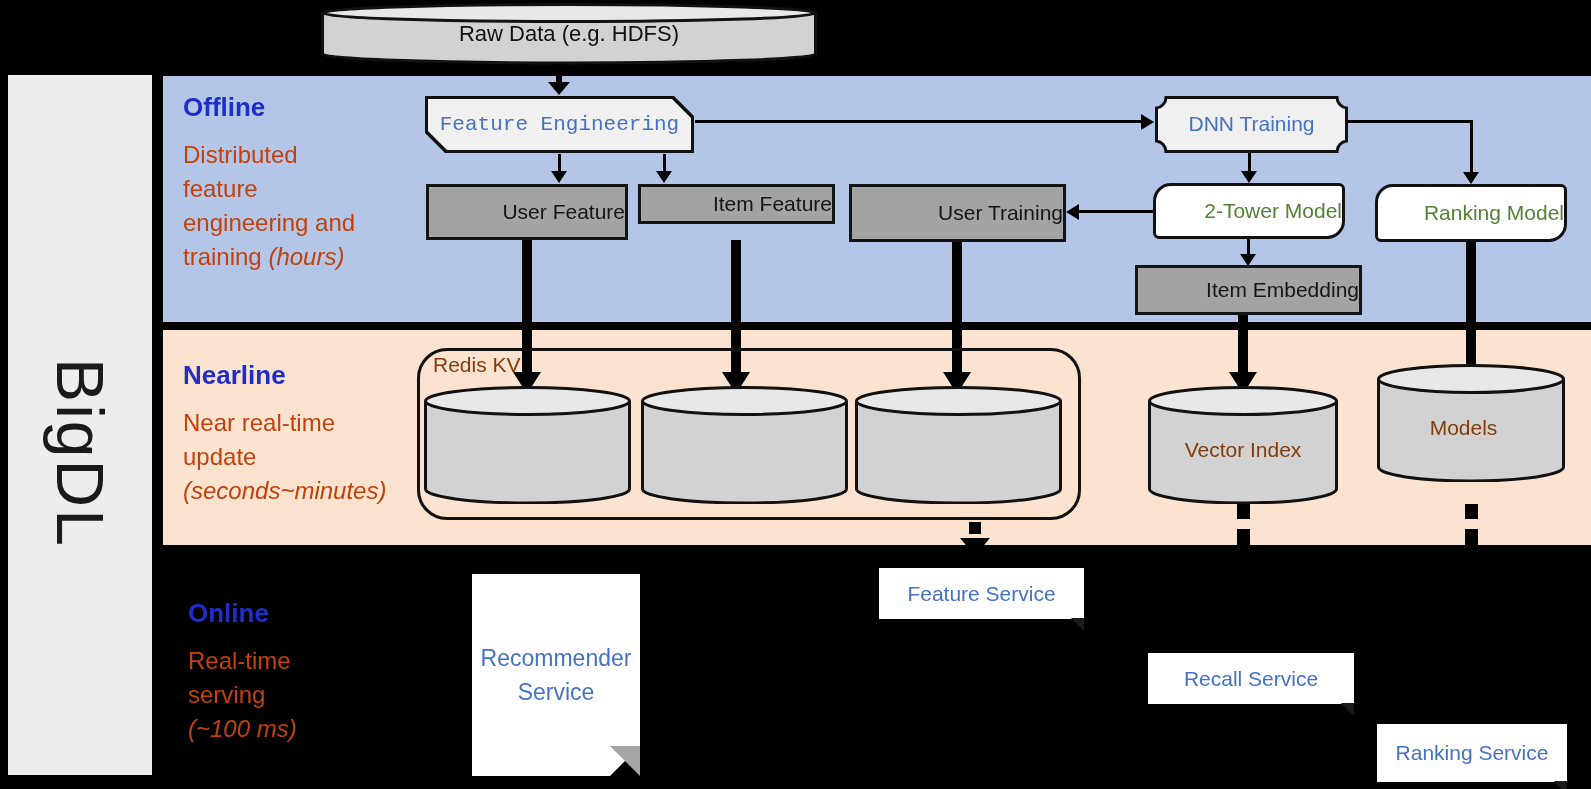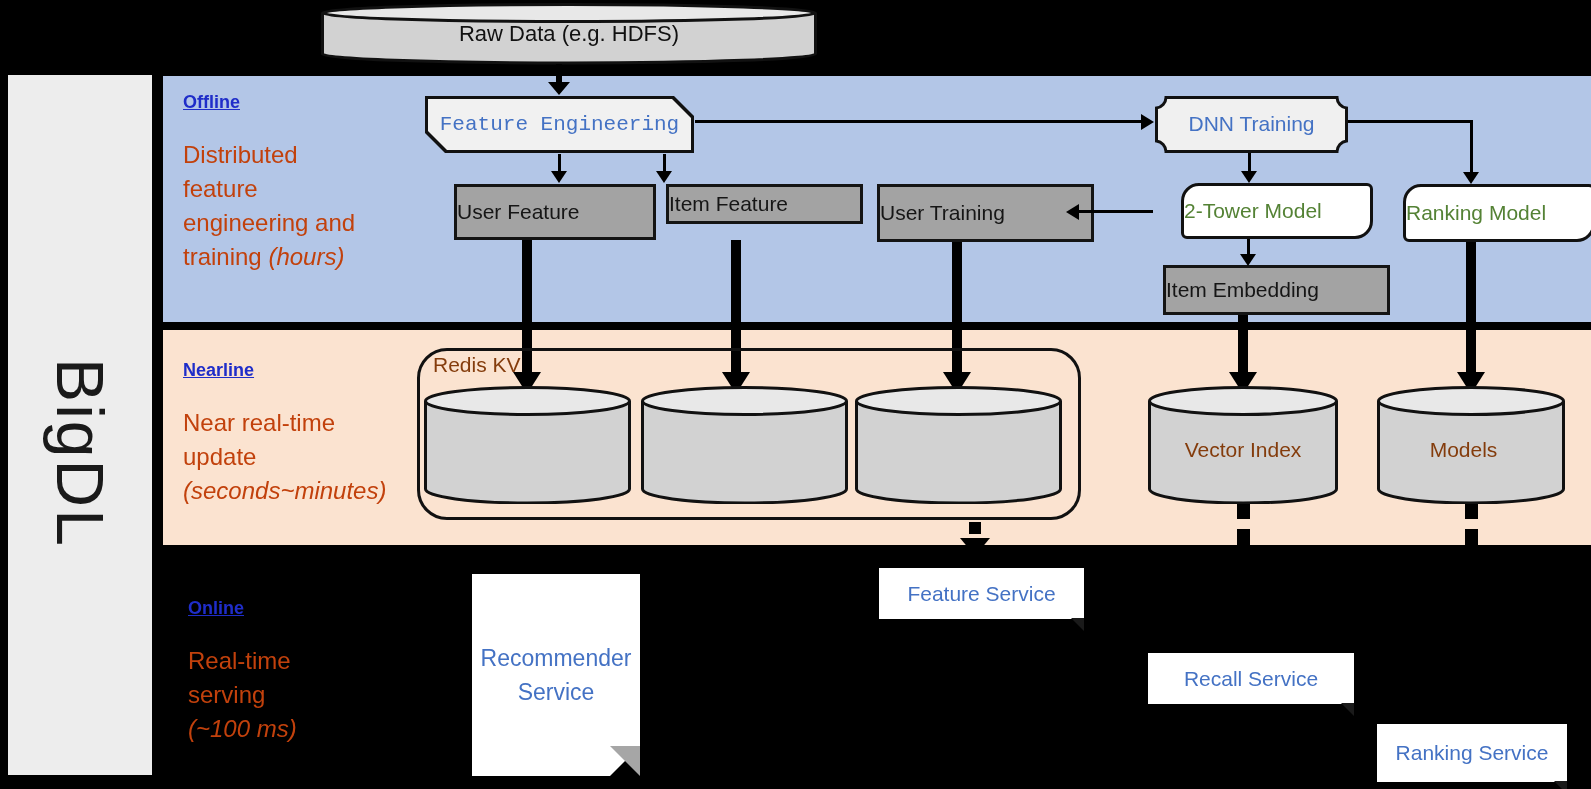--- a/index.html
+++ b/index.html
@@ -12,25 +12,25 @@
   .side-rail{position:absolute;left:8px;top:75px;width:144px;height:700px;background:#ededed;}
   .brand{
     position:absolute;left:50%;top:54%;transform:translate(-50%,-50%) rotate(90deg);
     font-size:66px;color:#1a1a1a;letter-spacing:2px;white-space:nowrap;
   }
   
   .band{position:absolute;left:163px;width:1428px;}
   .band-offline{top:76px;height:246px;background:#b3c6e7;}
   .band-nearline{top:330px;height:215px;background:#fbe3d0;}
   
-  .sec-label{position:absolute;font-size:18px;font-weight:600;color:#1f2dc9;text-decoration:underline;}
+  .sec-label{position:absolute;font-size:26px;font-weight:600;color:#1f2dc9;}
   .desc{position:absolute;font-size:24px;line-height:34px;color:#c2410c;}
   .it{font-style:italic;}
   
-  .node{position:absolute;display:flex;align-items:center;justify-content:flex-start;text-align:center;margin-left:28px;}
+  .node{position:absolute;display:flex;align-items:center;justify-content:flex-end;text-align:center;}
   .gray-box{background:#a3a3a3;border:3px solid #141414;color:#161616;font-size:21px;}
   .round-box{background:#ffffff;border:3px solid #111;border-radius:18px 6px 18px 6px;font-size:21px;color:#548235;}
   .blue-text{color:#4472c4;}
   
   .bevel-outer{position:absolute;background:#111;
     clip-path:polygon(0 0,calc(100% - 20px) 0,100% 20px,100% 100%,20px 100%,0 calc(100% - 20px));}
   .bevel-inner{position:absolute;inset:3px;background:#f1f1f1;display:flex;align-items:center;justify-content:center;
     clip-path:polygon(0 0,calc(100% - 19px) 0,100% 19px,100% 100%,19px 100%,0 calc(100% - 19px));
     font-size:21px;}
   
@@ -193,21 +193,21 @@
     </svg>
   </div>
 
   <div class="shape" style="left:1148px;top:386px;width:190px;height:118px;">
     <svg width="190" height="118" viewBox="0 0 190 118">
       <path d="M1.5 15 L1.5 103 A93.5 14 0 0 0 188.5 103 L188.5 15" fill="#d2d2d2" stroke="#111" stroke-width="3"></path>
       <ellipse cx="95" cy="15" rx="93.5" ry="13.5" fill="#e8e8e8" stroke="#111" stroke-width="3"></ellipse>
     </svg>
     <div class="shape-label" style="top:52px;color:#843c0c;">Vector Index</div>
   </div>
-  <div class="shape" style="left:1377px;top:386px;width:173px;height:118px;">
+  <div class="shape" style="left:1377px;top:364px;width:173px;height:118px;">
     <svg width="188" height="118" viewBox="0 0 188 118">
       <path d="M1.5 15 L1.5 103 A92.5 14 0 0 0 186.5 103 L186.5 15" fill="#d2d2d2" stroke="#111" stroke-width="3"></path>
       <ellipse cx="94" cy="15" rx="92.5" ry="13.5" fill="#e8e8e8" stroke="#111" stroke-width="3"></ellipse>
     </svg>
     <div class="shape-label" style="top:52px;color:#843c0c;">Models</div>
   </div>
 
   <div class="dash" style="left:969px;top:522px;width:12px;height:12px;"></div>
   <div class="ah-down-big" style="left:960px;top:538px;border-left-width:15px;border-right-width:15px;border-top-width:18px;"></div>
 

